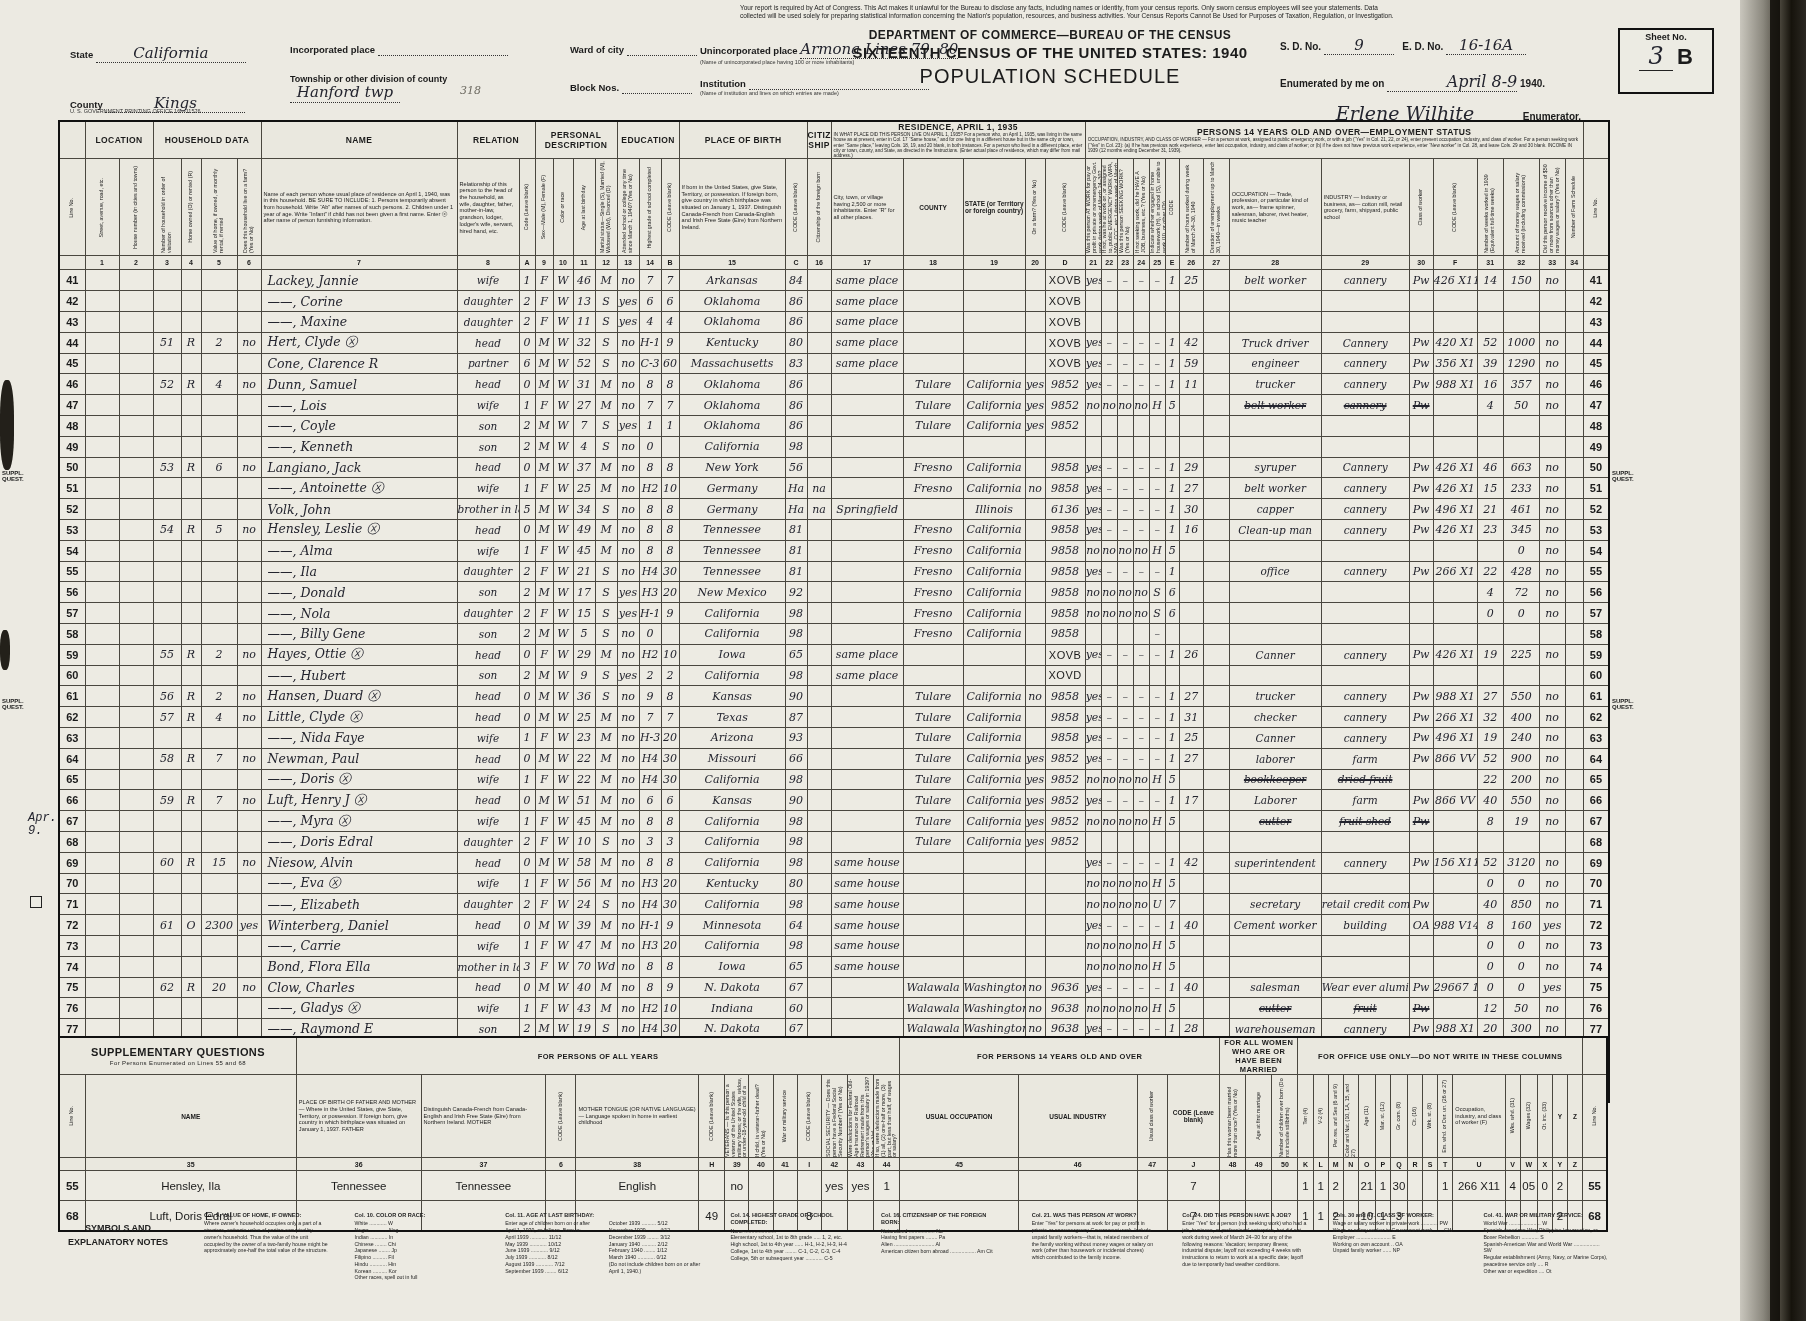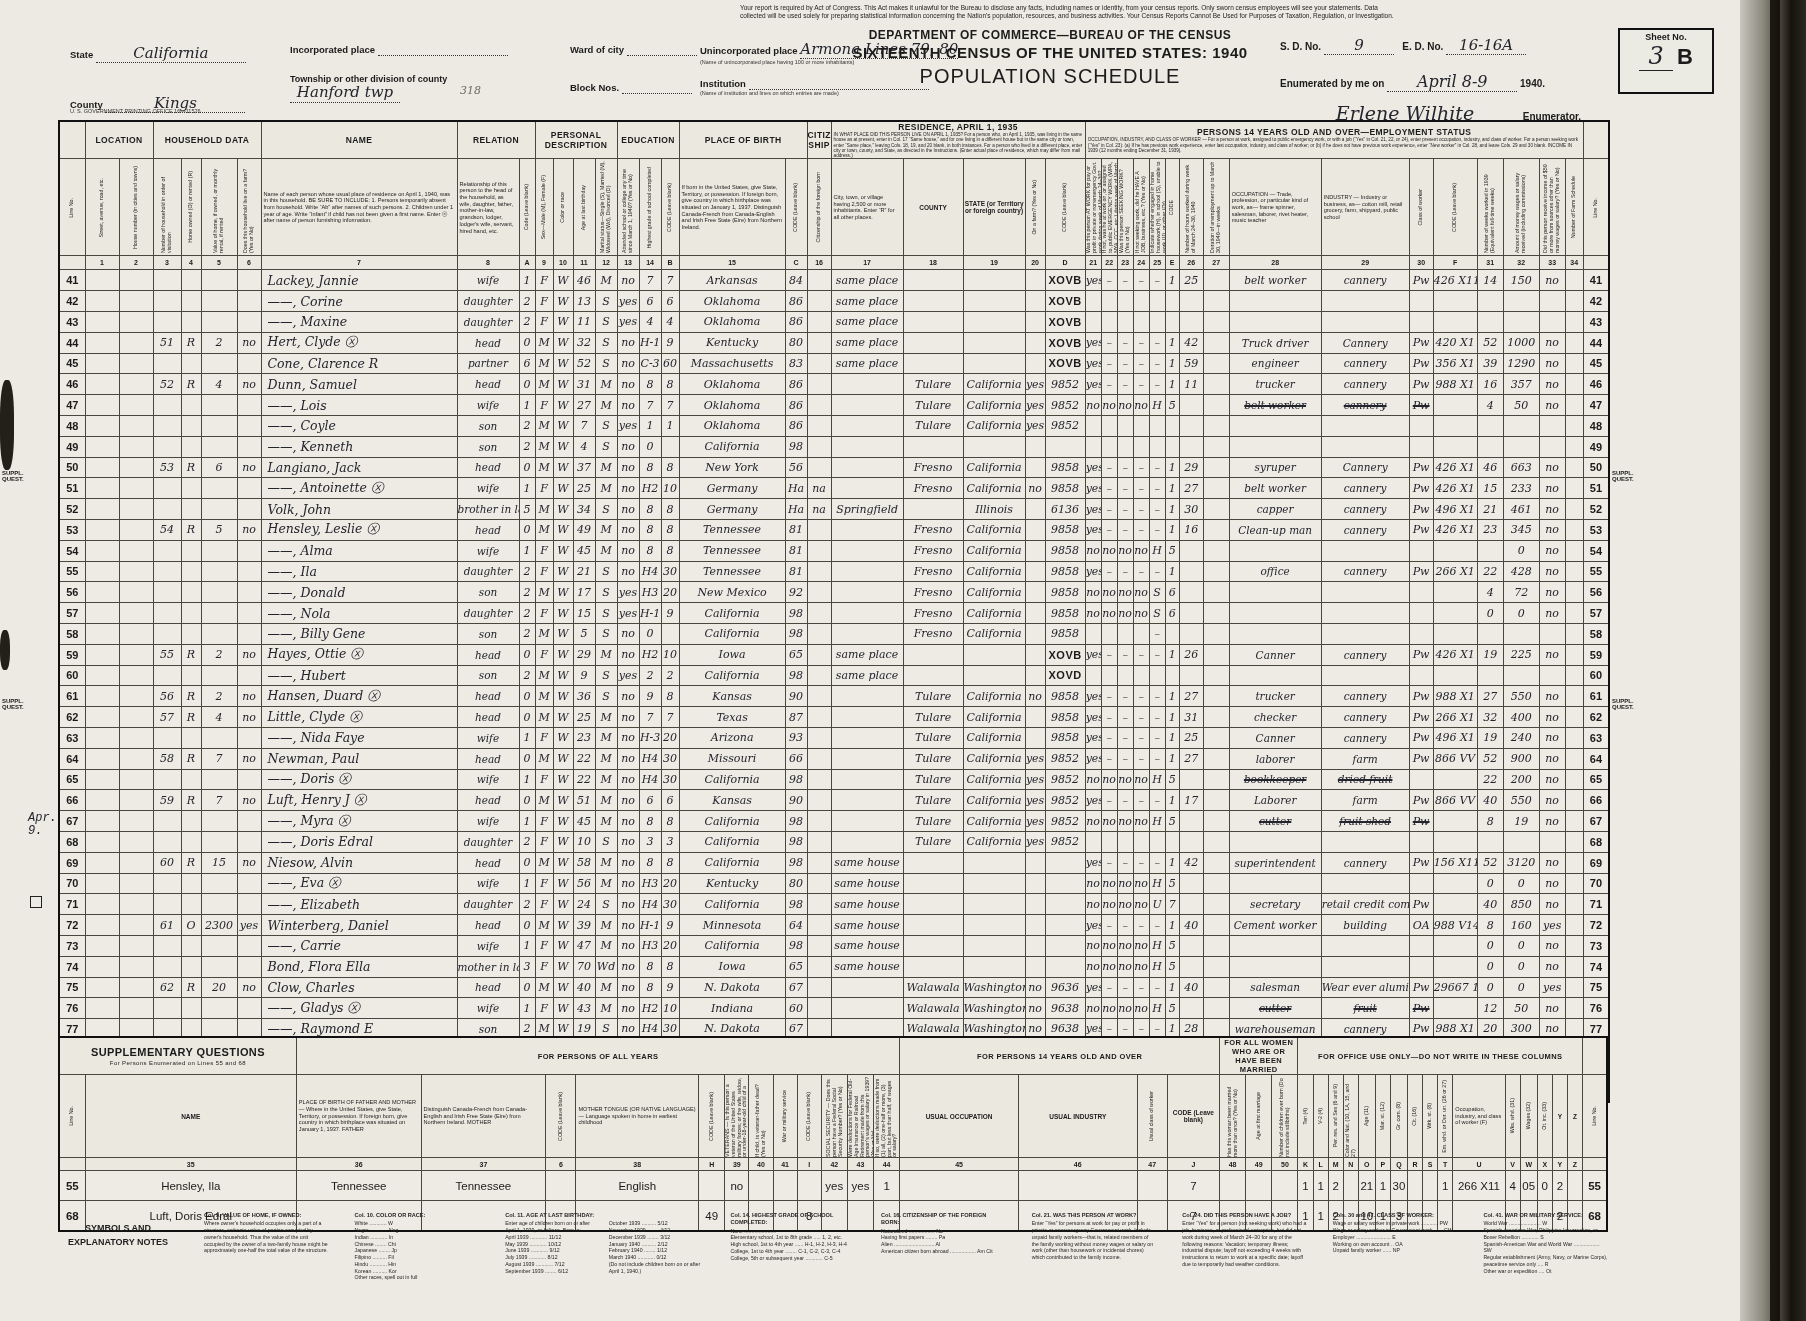--- a/index.html
+++ b/index.html
@@ -39,21 +39,21 @@
   .lblrow th{height:96px;background:#eae8df;font-weight:400;}
   .rot{writing-mode:vertical-rl;transform:rotate(180deg);font-size:5.3px;line-height:1.1;margin:0 auto;display:block;max-height:92px;text-align:left;}
   .par{font-size:5.6px;line-height:1.2;text-align:left;padding:1px 2px;display:block;}
   .cen{font-size:6.5px;font-weight:700;text-align:center;display:block;}
   .numrow th{height:13px;font-size:7px;font-weight:700;background:#eae8df;}
   .census tbody td{height:19.8px;font-size:11px;text-align:center;white-space:nowrap;}
   .census tbody .hwc{font-family:"DejaVu Serif",serif;font-style:italic;color:#23242e;}
   .census tbody .nm{text-align:left;padding-left:6px;font-size:12.5px;}
   .census tbody .oc{font-size:10.5px;}
   .lineno{font-size:9px;font-weight:700;font-family:"Liberation Sans",sans-serif;font-style:normal;}
-  .stamp{font-family:"Liberation Sans",sans-serif;font-style:normal;font-weight:700;font-size:8px;letter-spacing:.5px;}
+  .stamp{font-family:"Liberation Sans",sans-serif;font-style:normal;font-weight:400;font-size:8px;letter-spacing:.5px;}
   .struck{text-decoration:line-through;text-decoration-thickness:1.5px;}
   .bl{border-left:1.5px solid #15130e !important;}
 
   .suppl{position:absolute;left:58px;top:1036px;width:1550px;border:2px solid #111;background:#edebe3;}
   .suppl th,.suppl td{border:1px solid #4a473f;padding:0;overflow:hidden;}
   .suppl .grp{height:16px;font-size:7.5px;}
   .suppl .lblrow th{height:82px;}
   .suppl .numrow th{height:12px;}
   .suppl tbody td{height:29px;font-size:11.5px;text-align:center;white-space:nowrap;}
   .suppl .ttl{font-size:11px;font-weight:700;line-height:1.2;}
@@ -126,21 +126,21 @@
 
   <div class="hdrR">
     <div style="position:absolute;left:0;top:6px;white-space:nowrap;">
       <b>S. D. No.</b>
       <span class="rule hw hwbig" style="min-width:70px">9</span>
       &nbsp;&nbsp;<b>E. D. No.</b>
       <span class="rule hw hwbig" style="min-width:80px">16-16A</span>
     </div>
     <div style="position:absolute;left:0;top:42px;white-space:nowrap;">
       <b>Enumerated by me on</b>
-      <span class="rule hw" style="min-width:130px;font-size:16px;">April 8-9</span>
+      <span class="rule hw" style="min-width:130px;font-size:16px;text-align:right;">April 8-9</span>
       <b>1940.</b>
     </div>
     <div style="position:absolute;left:10px;top:72px;white-space:nowrap;">
       <span class="hw" style="font-size:19px;border-bottom:1px dotted #333;display:inline-block;min-width:230px;text-align:center;">Erlene Wilhite</span>
       <b>Enumerator.</b>
     </div>
   </div>
   <div class="sheetbox">
     <div class="cap">Sheet No.</div>
     <span class="num hw">3</span><span class="suf">B</span>

